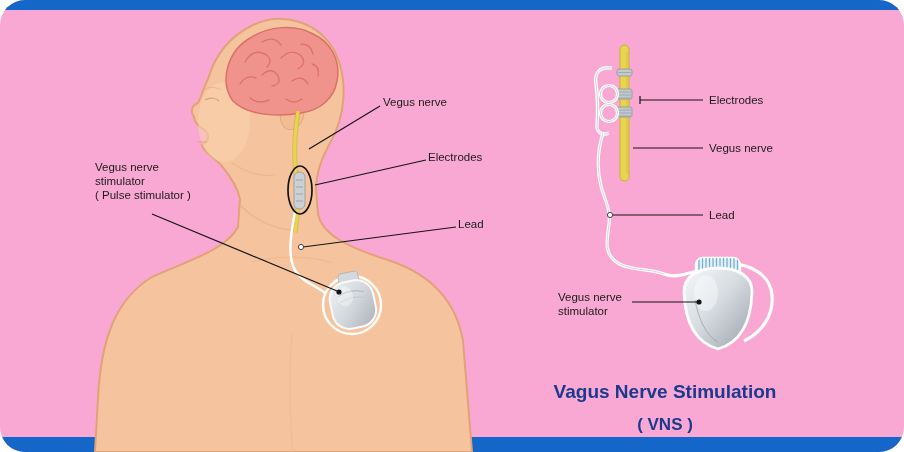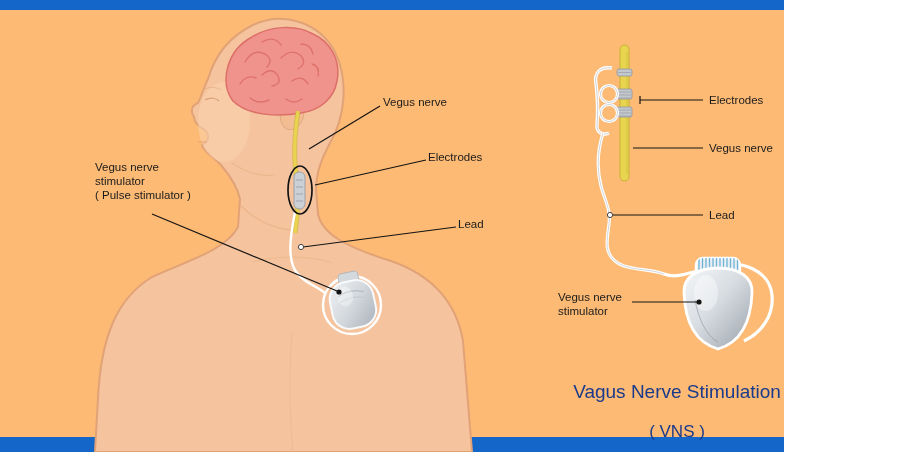--- a/index.html
+++ b/index.html
@@ -2,38 +2,38 @@
 <html><head>
 <meta charset="utf-8">
 <style>
   * { margin:0; padding:0; box-sizing:border-box; }
   body {
     width:904px; height:452px;
     font-family:"Liberation Sans", sans-serif;
     overflow:hidden;
   }
   .canvas {
-    position:relative; width:784px; height:452px;
-    background:#fdba74; overflow:hidden;
+    position:relative; width:904px; height:452px;
+    background:#f9a8d4; overflow:hidden;border-radius:25px;
   }
   .bar { position:absolute; left:0; width:904px; background:#1566C9; }
   .bar.top { top:0; height:10px; }
   .bar.bottom { bottom:0; height:15px; }
   svg.art { position:absolute; left:0; top:0; }
   .lbl {
     position:absolute; font-size:11.5px; color:#1B1B1B;
     white-space:nowrap; line-height:14px;
   }
   .lbl .ln { display:block; }
   .title {
-    position:absolute; left:546px; top:381px; width:262px;
-    text-align:center; color:#1A3A8C; font-weight:400;
+    position:absolute; left:534px; top:381px; width:262px;
+    text-align:center; color:#1A3A8C; font-weight:700;
   }
   .title .t1 { display:block; font-size:19px; }
-  .title .t2 { display:block; font-size:17px; margin-top:19px; }
+  .title .t2 { display:block; font-size:17px; margin-top:12px; }
 </style>
 </head>
 <body>
 
 <div class="canvas">
 
   <div class="bar top"></div>
   <div class="bar bottom"></div>
 
   <svg class="art" width="904" height="452" viewBox="0 0 904 452">

